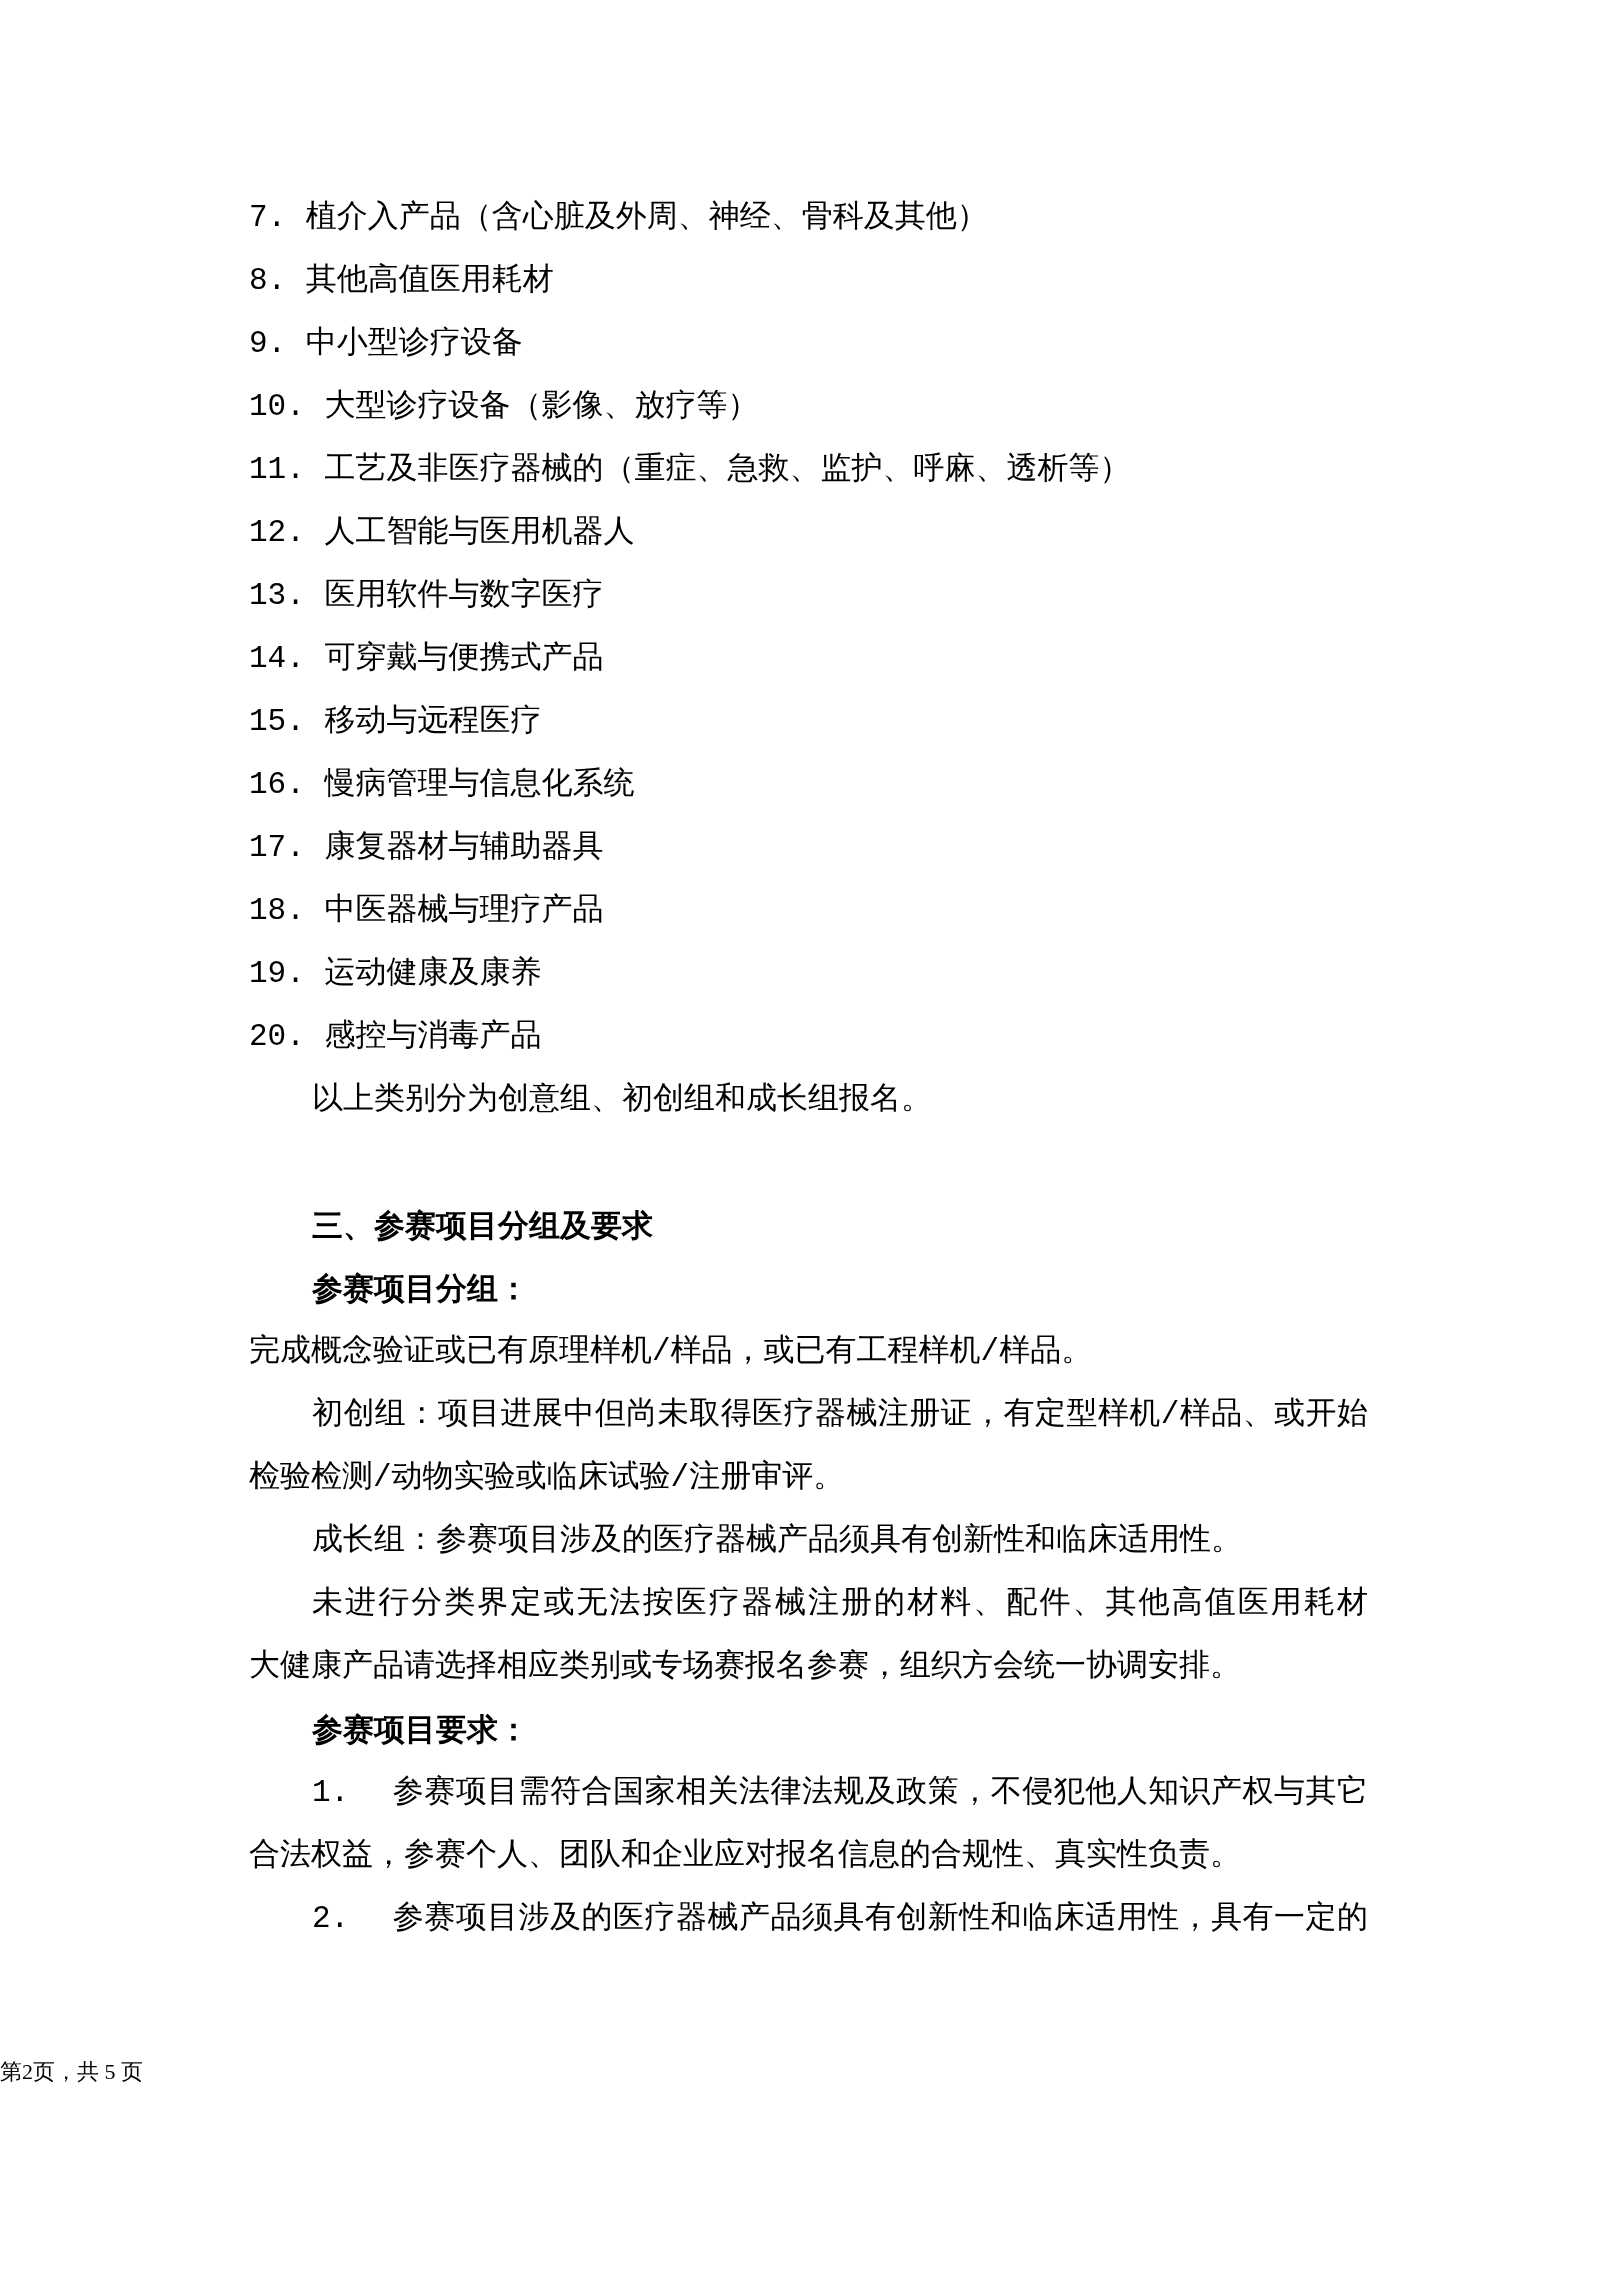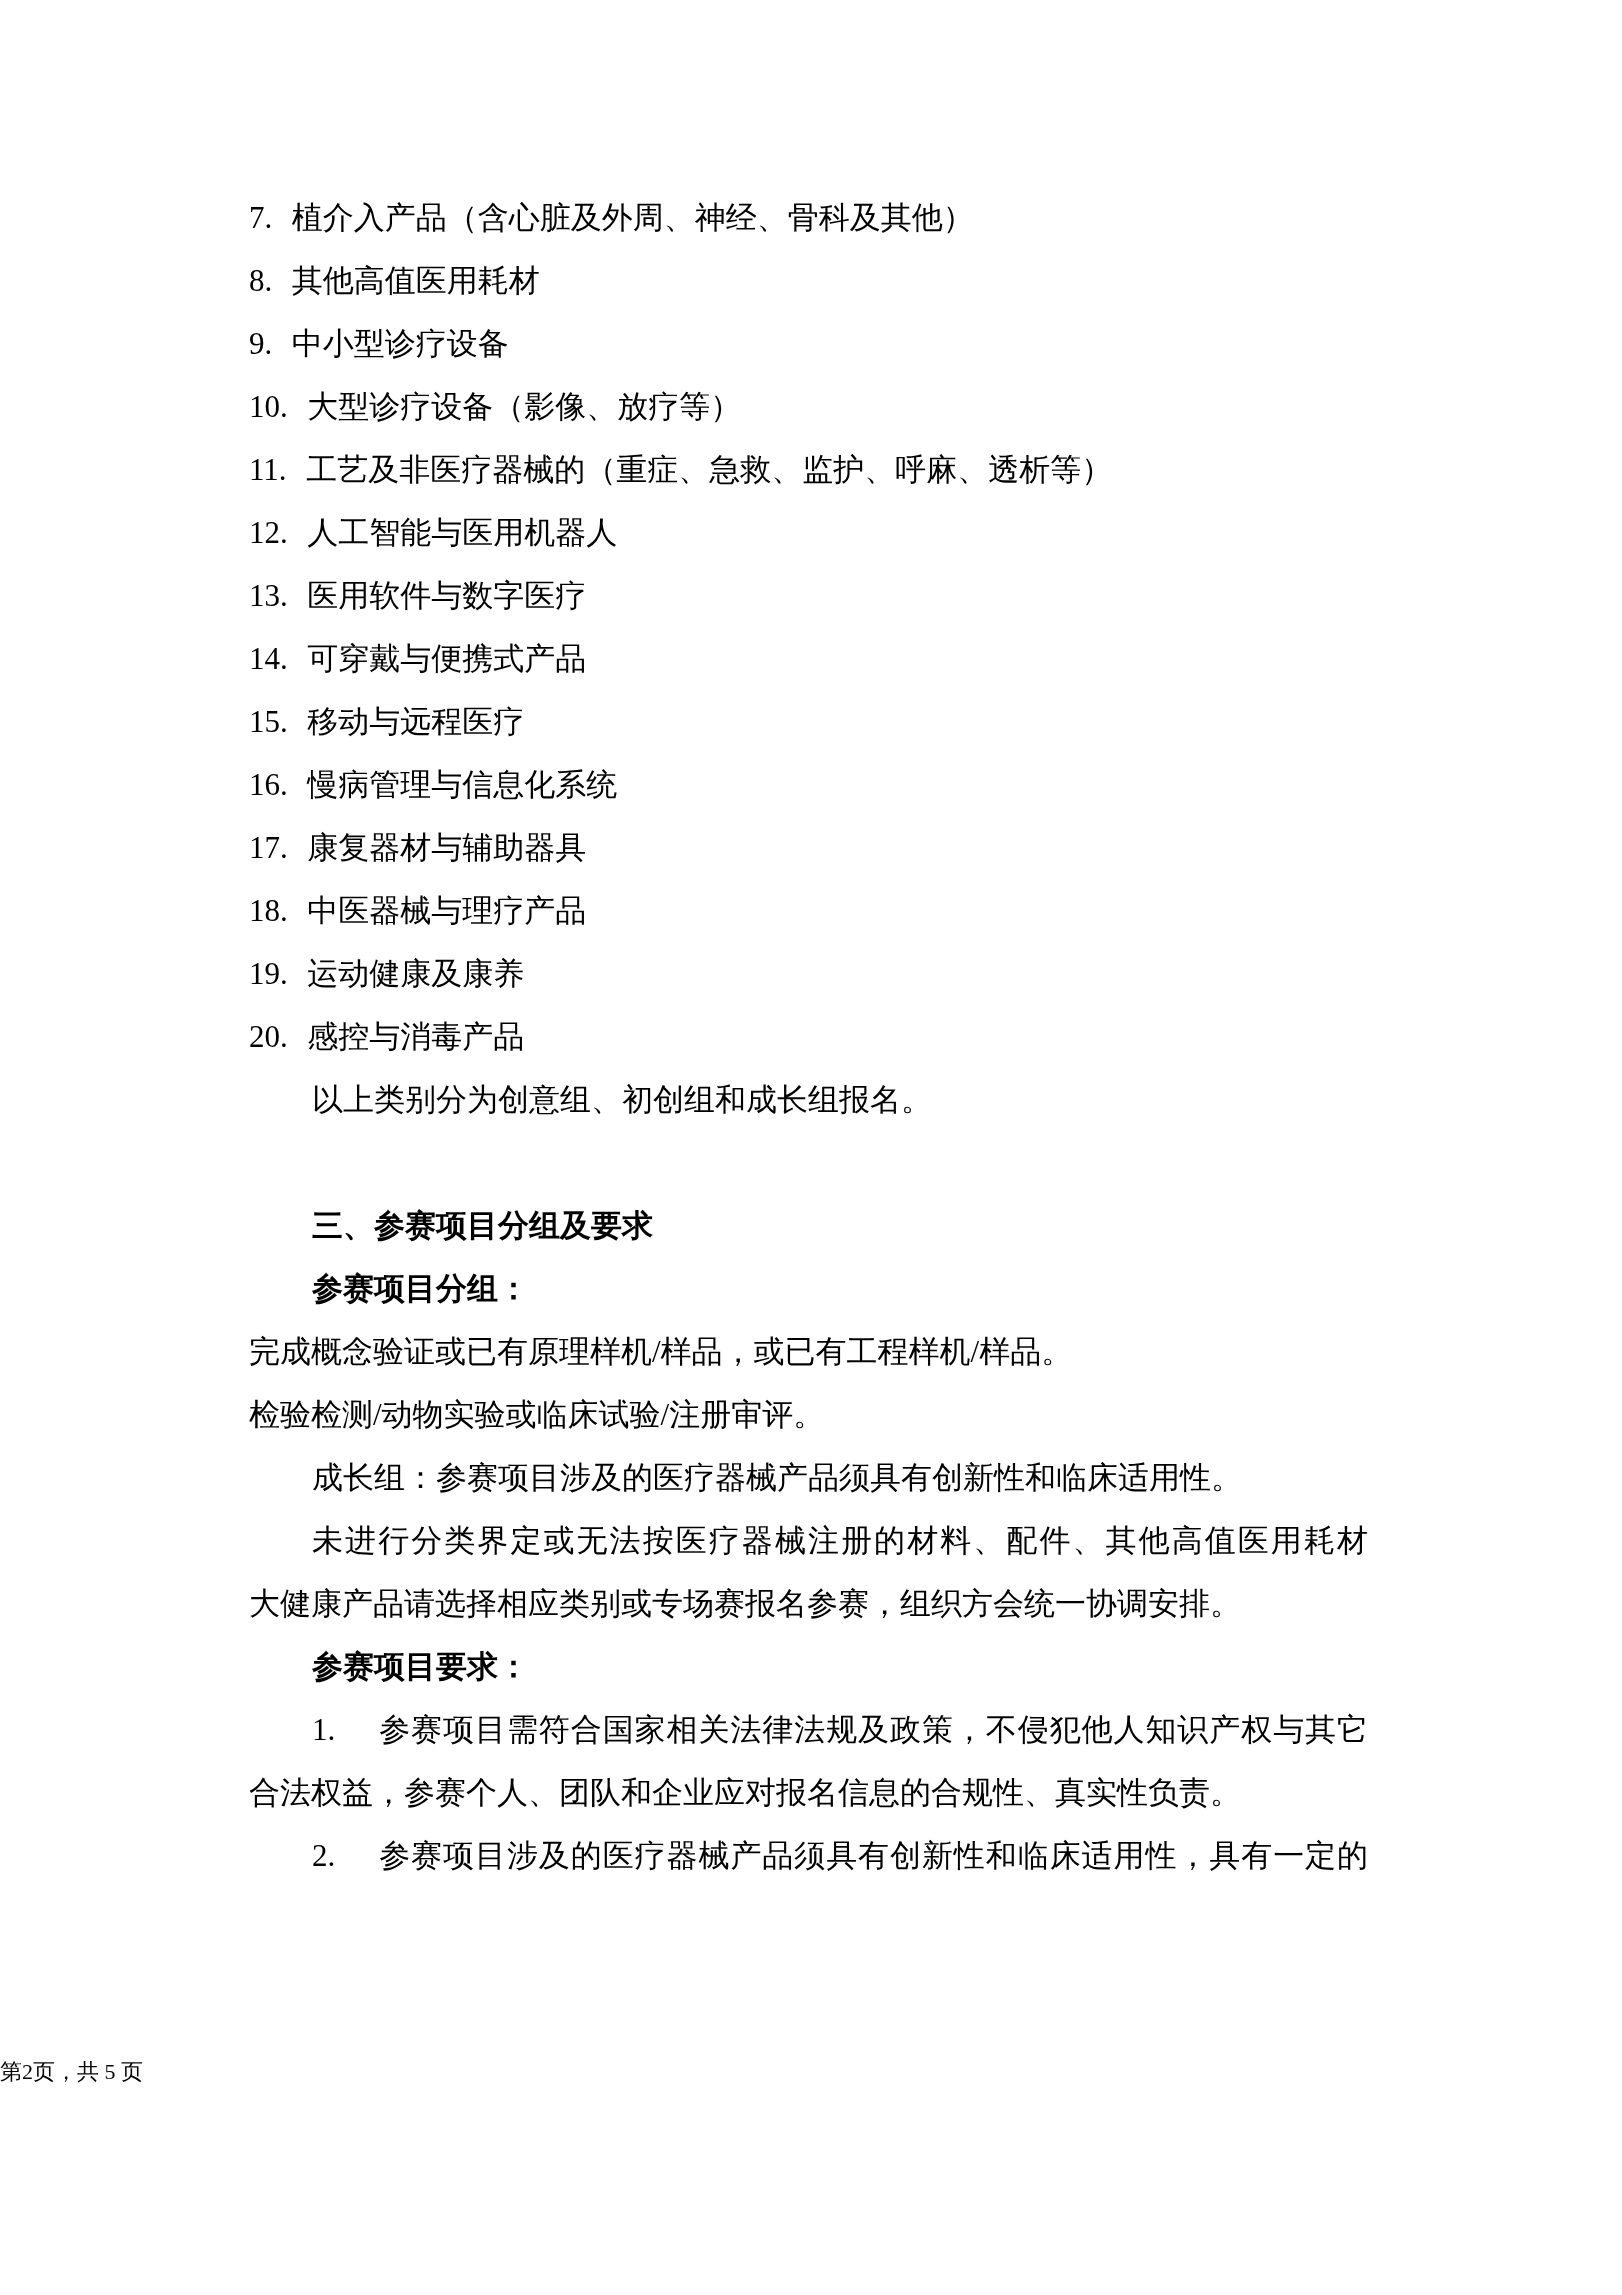--- a/index.html
+++ b/index.html
@@ -16,20 +16,21 @@
     position: absolute;
     left: 249px;
     top: 186px;
     width: 1119px;
   }
   .line {
     height: 63px;
     line-height: 63px;
     font-size: 31px;
     white-space: nowrap;
+    font-family: Liberation Mono, monospace;
   }
   .line.justify {
     white-space: normal;
     text-align: justify;
     text-align-last: justify;
     overflow: hidden;
   }
   .line.indent { text-indent: 63px; }
   .line.spacer { height: 63px; }
   .line.heading,
@@ -67,20 +68,21 @@
       <div class="line category-item"><span class="num">16.</span><span>慢病管理与信息化系统</span></div>
       <div class="line category-item"><span class="num">17.</span><span>康复器材与辅助器具</span></div>
       <div class="line category-item"><span class="num">18.</span><span>中医器械与理疗产品</span></div>
       <div class="line category-item"><span class="num">19.</span><span>运动健康及康养</span></div>
       <div class="line category-item"><span class="num">20.</span><span>感控与消毒产品</span></div>
       <div class="line note indent"><span>以上类别分为创意组、初创组和成长组报名。</span></div>
       <div class="line spacer spacer"></div>
       <div class="line heading indent"><span>三、参赛项目分组及要求</span></div>
       <div class="line subheading indent"><span>参赛项目分组：</span></div>
       <div class="line body"><span>完成概念验证或已有原理样机/样品，或已有工程样机/样品。</span></div>
+      <div class="line body indent justify"><span>初创组：项目进展中但尚未取得医疗器械注册证，有定型样机/样品、或开始</span></div>
       <div class="line body"><span>检验检测/动物实验或临床试验/注册审评。</span></div>
       <div class="line body indent"><span>成长组：参赛项目涉及的医疗器械产品须具有创新性和临床适用性。</span></div>
       <div class="line body indent justify"><span>未进行分类界定或无法按医疗器械注册的材料、配件、其他高值医用耗材</span></div>
       <div class="line body"><span>大健康产品请选择相应类别或专场赛报名参赛，组织方会统一协调安排。</span></div>
       <div class="line subheading indent"><span>参赛项目要求：</span></div>
       <div class="line requirement-item indent justify"><span class="num req-num">1.</span><span>参赛项目需符合国家相关法律法规及政策，不侵犯他人知识产权与其它</span></div>
       <div class="line body"><span>合法权益，参赛个人、团队和企业应对报名信息的合规性、真实性负责。</span></div>
       <div class="line requirement-item indent justify"><span class="num req-num">2.</span><span>参赛项目涉及的医疗器械产品须具有创新性和临床适用性，具有一定的</span></div>
     </div>
   <div class="footer">第2页，共 5 页</div>

